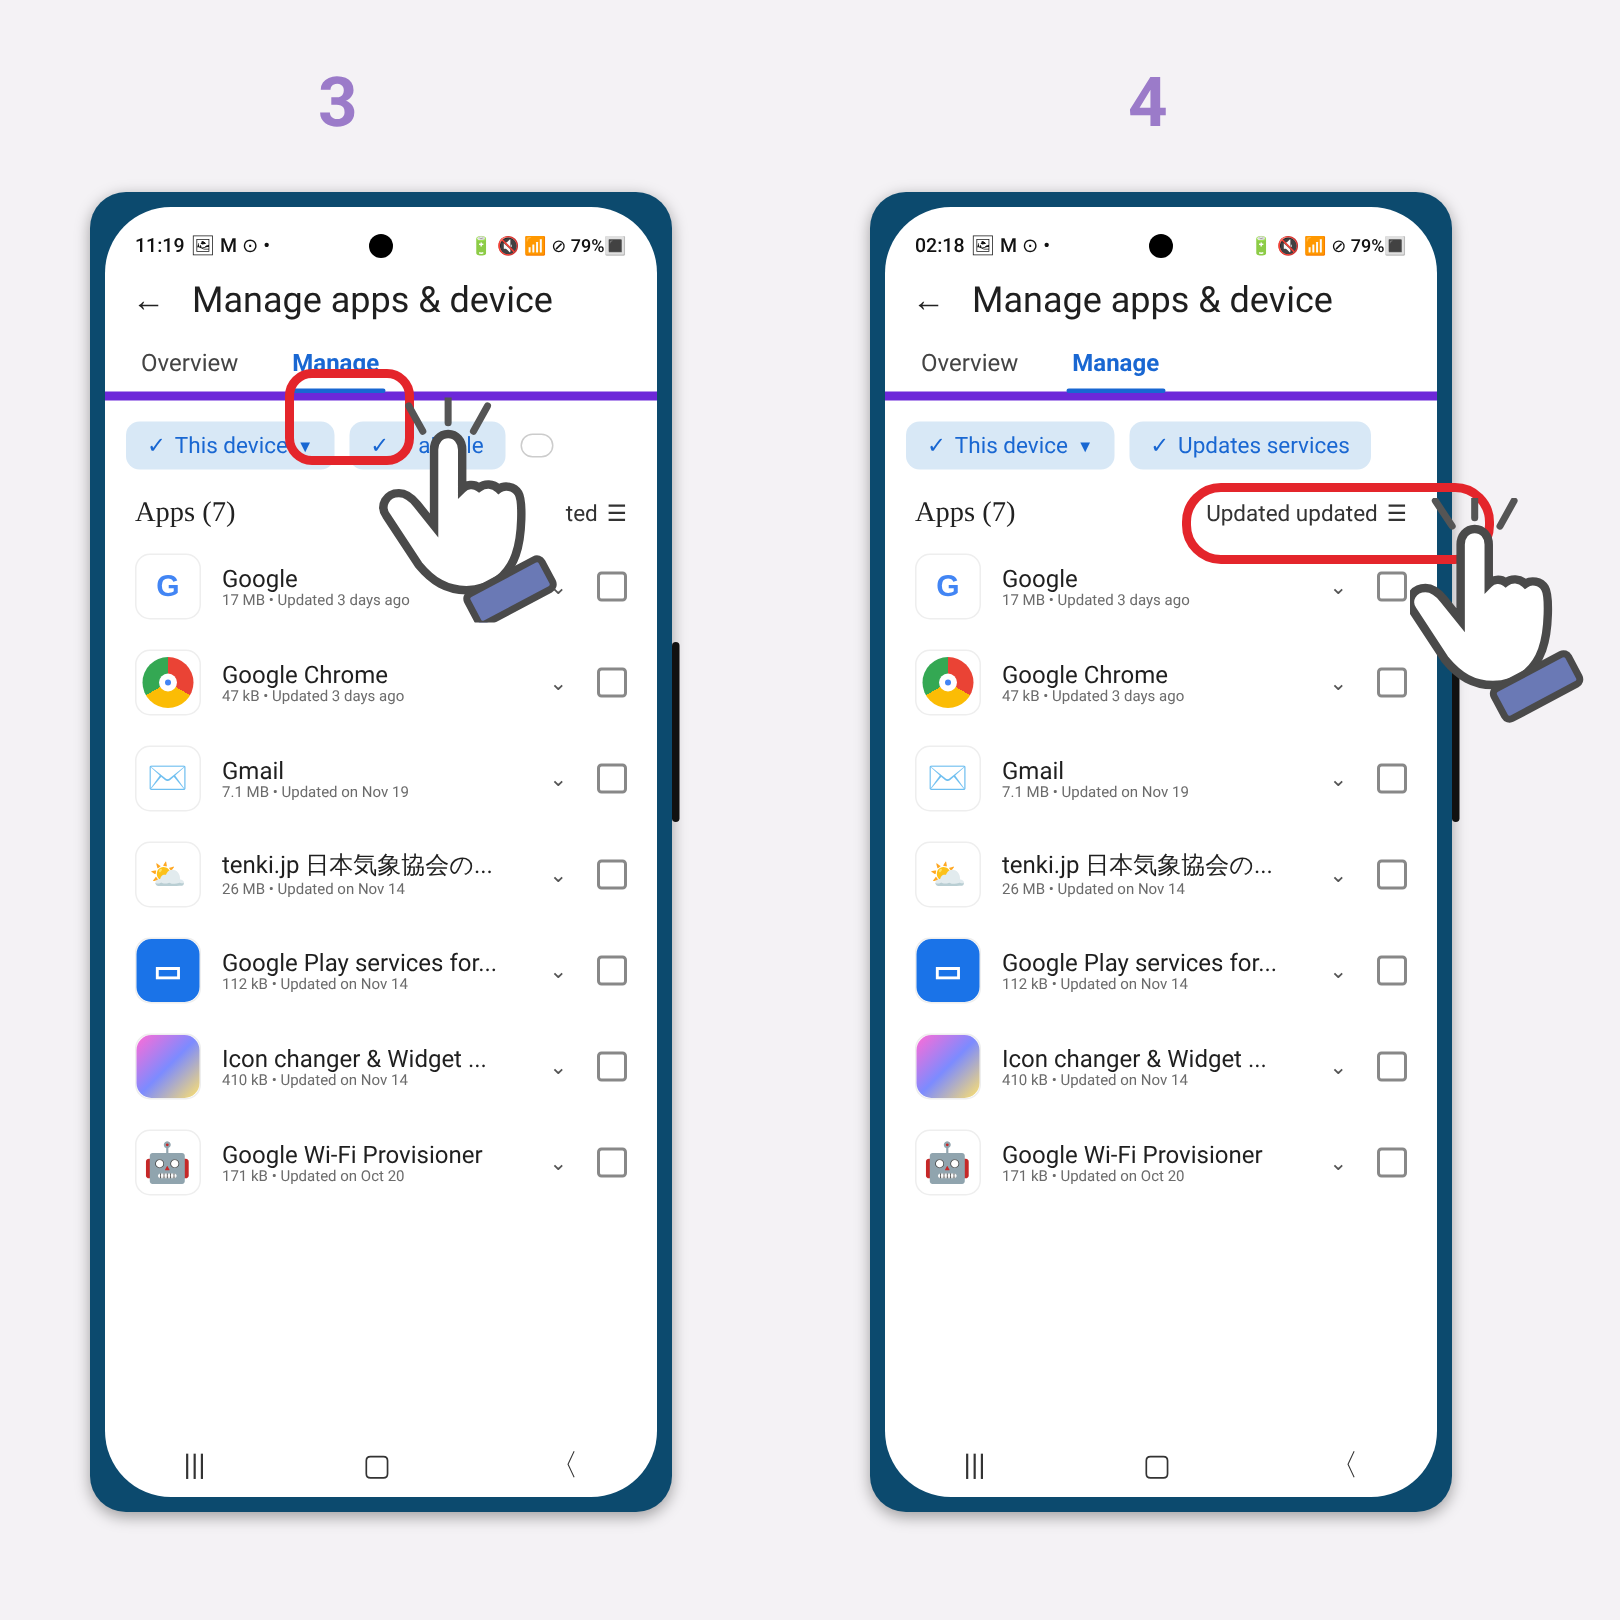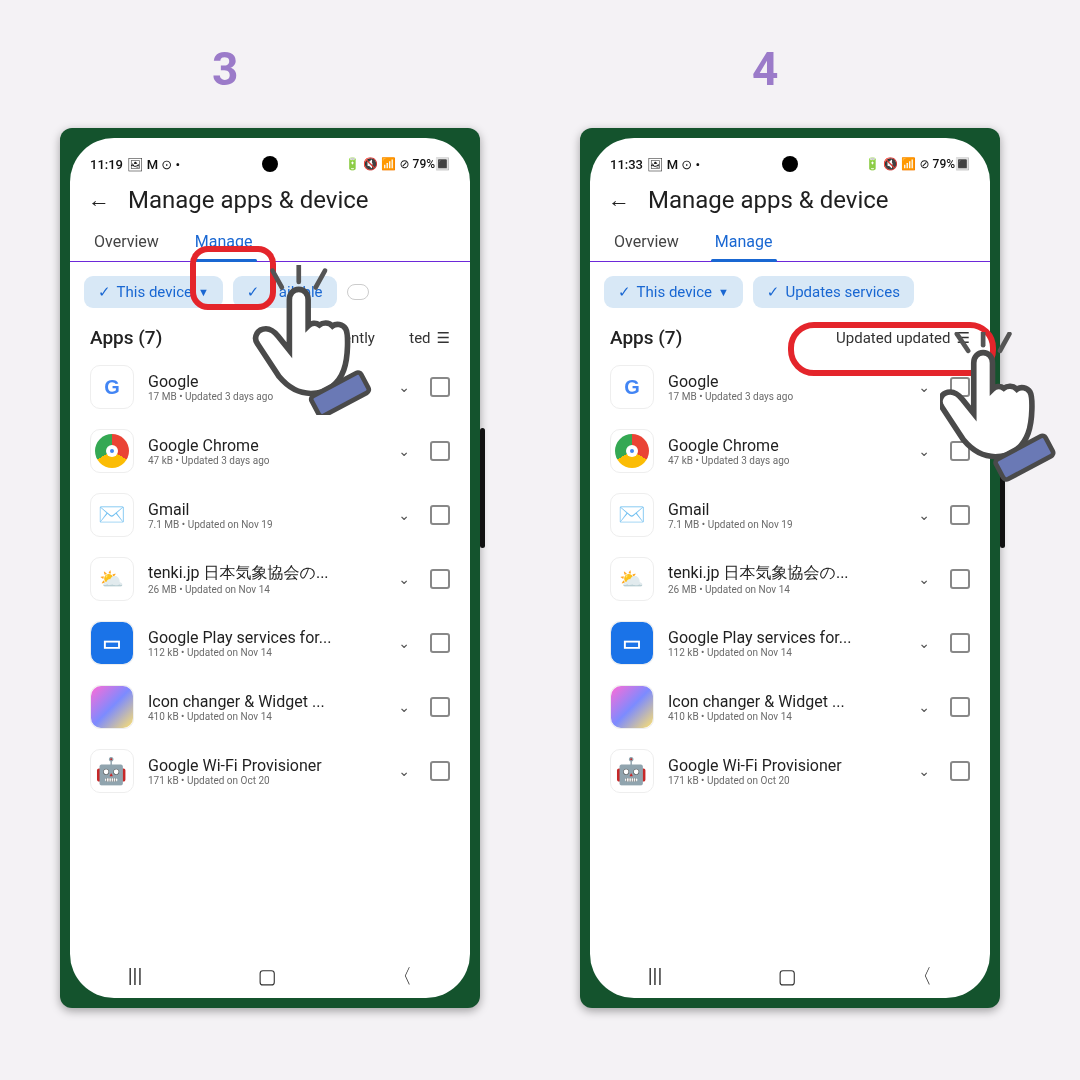--- a/index.html
+++ b/index.html
@@ -17,24 +17,24 @@
     font-weight: 700;
     color: #9b7bc9;
   }
   .step-number.left  { left: 212px; }
   .step-number.right { left: 752px; }
 
   
   .phone {
     position: absolute;
     top: 128px;
-    width: 420px;
+    width: 388px;
     height: 880px;
-    border-radius: 12px;
-    background: #14532d;
+    border-radius: 24px;
+    background: #0c4a6e;
     box-shadow: 0 3px 10px rgba(0,0,0,.35);
   }
   .phone.left  { left: 60px; }
   .phone.right { left: 580px; }
   .phone::before { 
     content:"";
     position:absolute;
     right:-5px; top:300px; width:5px; height:120px;
     background:#111; border-radius:3px;
   }
@@ -61,23 +61,23 @@
 
   
   .header {
     display:flex; align-items:center; gap:18px;
     padding:14px 18px 6px 18px;
   }
   .back-arrow { font-size:22px; color:#222; }
   .title { font-size:24px; color:#1f1f1f; font-weight:400; }
 
   .tabs { display:flex; gap:28px; padding:4px 20px 0 20px;
-          border-bottom:1px solid #6d28d9; font-size:16px;align-items:center; }
+          border-bottom:6px solid #6d28d9; font-size:16px;align-items:center; }
   .tab { padding:8px 4px 10px 4px; color:#444; position:relative; }
-  .tab.active { color:#1967d2; font-weight:400; }
+  .tab.active { color:#1967d2; font-weight:700; }
   .tab.active::after {
     content:""; position:absolute; left:0; right:0; bottom:-1px;
     height:3px; background:#1967d2; border-radius:2px;
   }
 
   
   .chips-row {
     display:flex; gap:10px; padding:14px 14px 4px 14px;
     align-items:center; overflow:hidden;
   }
@@ -91,21 +91,21 @@
   .chip-plain {
     background:#fff; border:1px solid #ccc; color:#333;
     width:22px; padding:7px 4px; border-radius:9px; flex-shrink:0;
   }
 
   
   .apps-head {
     display:flex; justify-content:space-between; align-items:center;
     padding:14px 20px 6px 20px;
   }
-  .apps-count { font-size:19px; color:#222; font-weight:500; }
+  .apps-count { font-size:19px; color:#222; font-weight:500;font-family:Liberation Serif, serif; }
   .sort { display:flex; align-items:center; gap:6px; font-size:15px; color:#333; }
 
   
   .app-row {
     display:flex; align-items:center; gap:14px;
     padding:10px 20px;
   }
   .app-icon {
     width:44px; height:44px; border-radius:10px;
     background:#fff; border:1px solid #eee;
@@ -304,21 +304,21 @@
       </div>
     </div>
   </div>
 
   <div class="phone right">
     <div class="screen">
       <div class="notch"></div>
 
       <div class="statusbar">
         <div class="sb-left">
-          <span>11:33</span>
+          <span>02:18</span>
           <span>🖼 M ⊙ •</span>
         </div>
         <div class="sb-right">
           <span>🔋 🔇 📶 ⊘ 79%🔳</span>
         </div>
       </div>
 
       <div class="header">
         <span class="back-arrow">←</span>
         <span class="title">Manage apps &amp; device</span>

